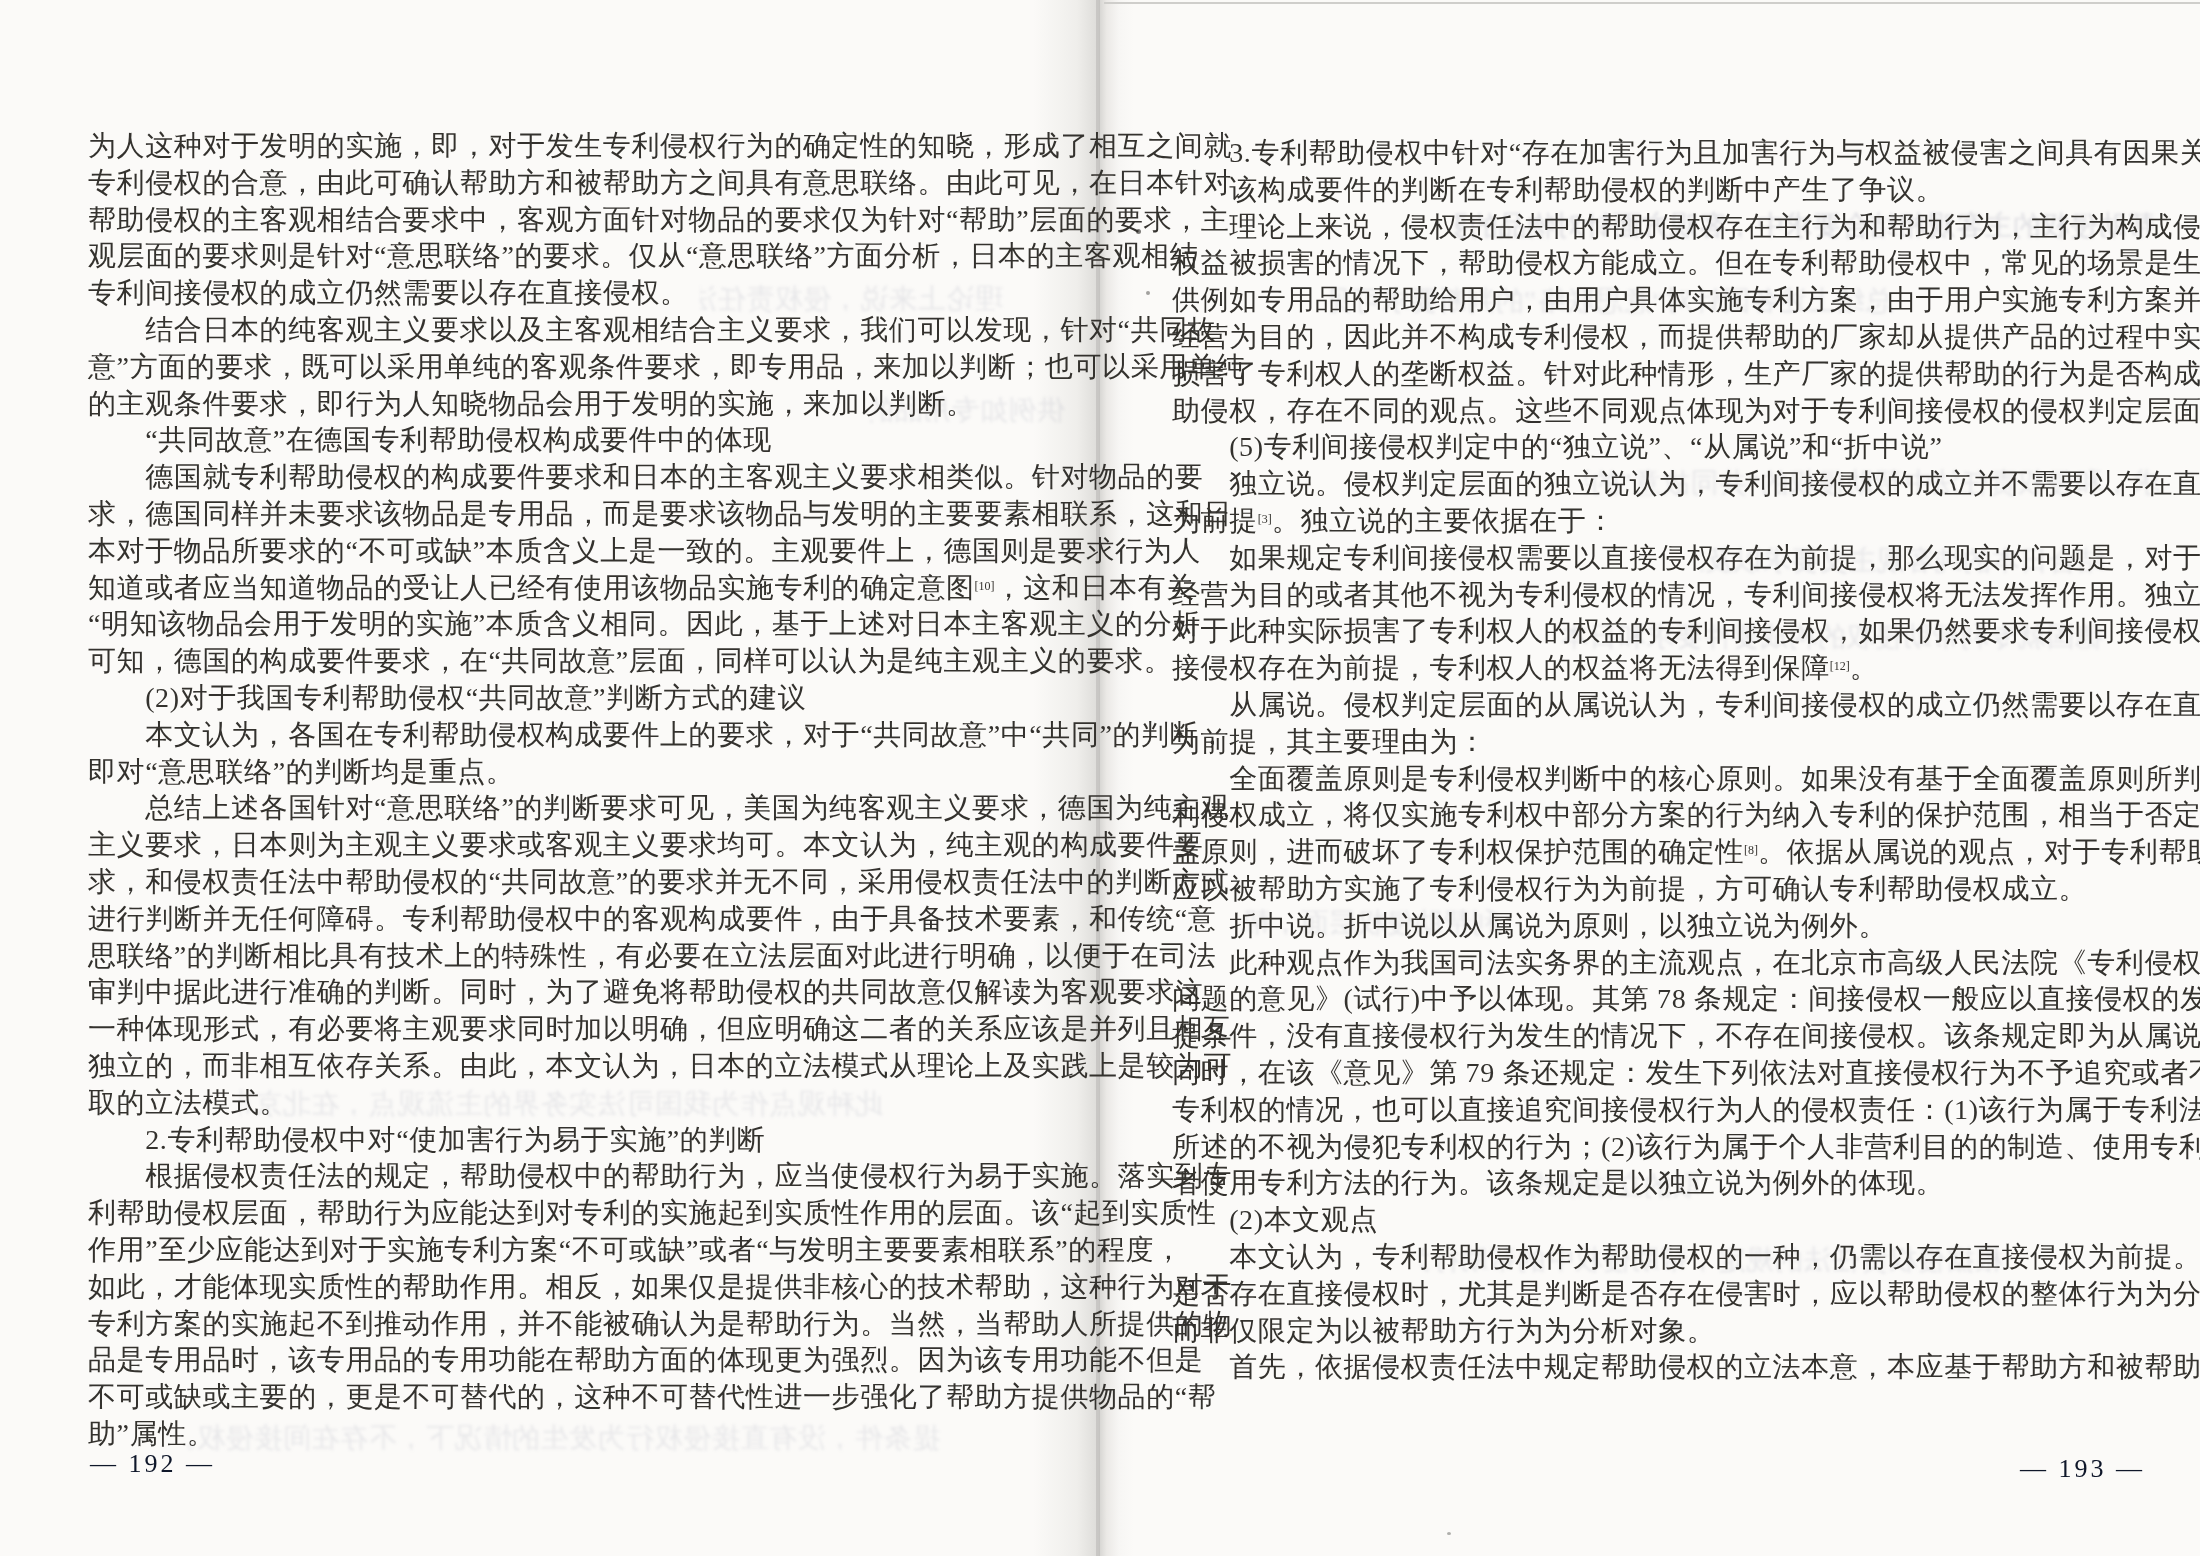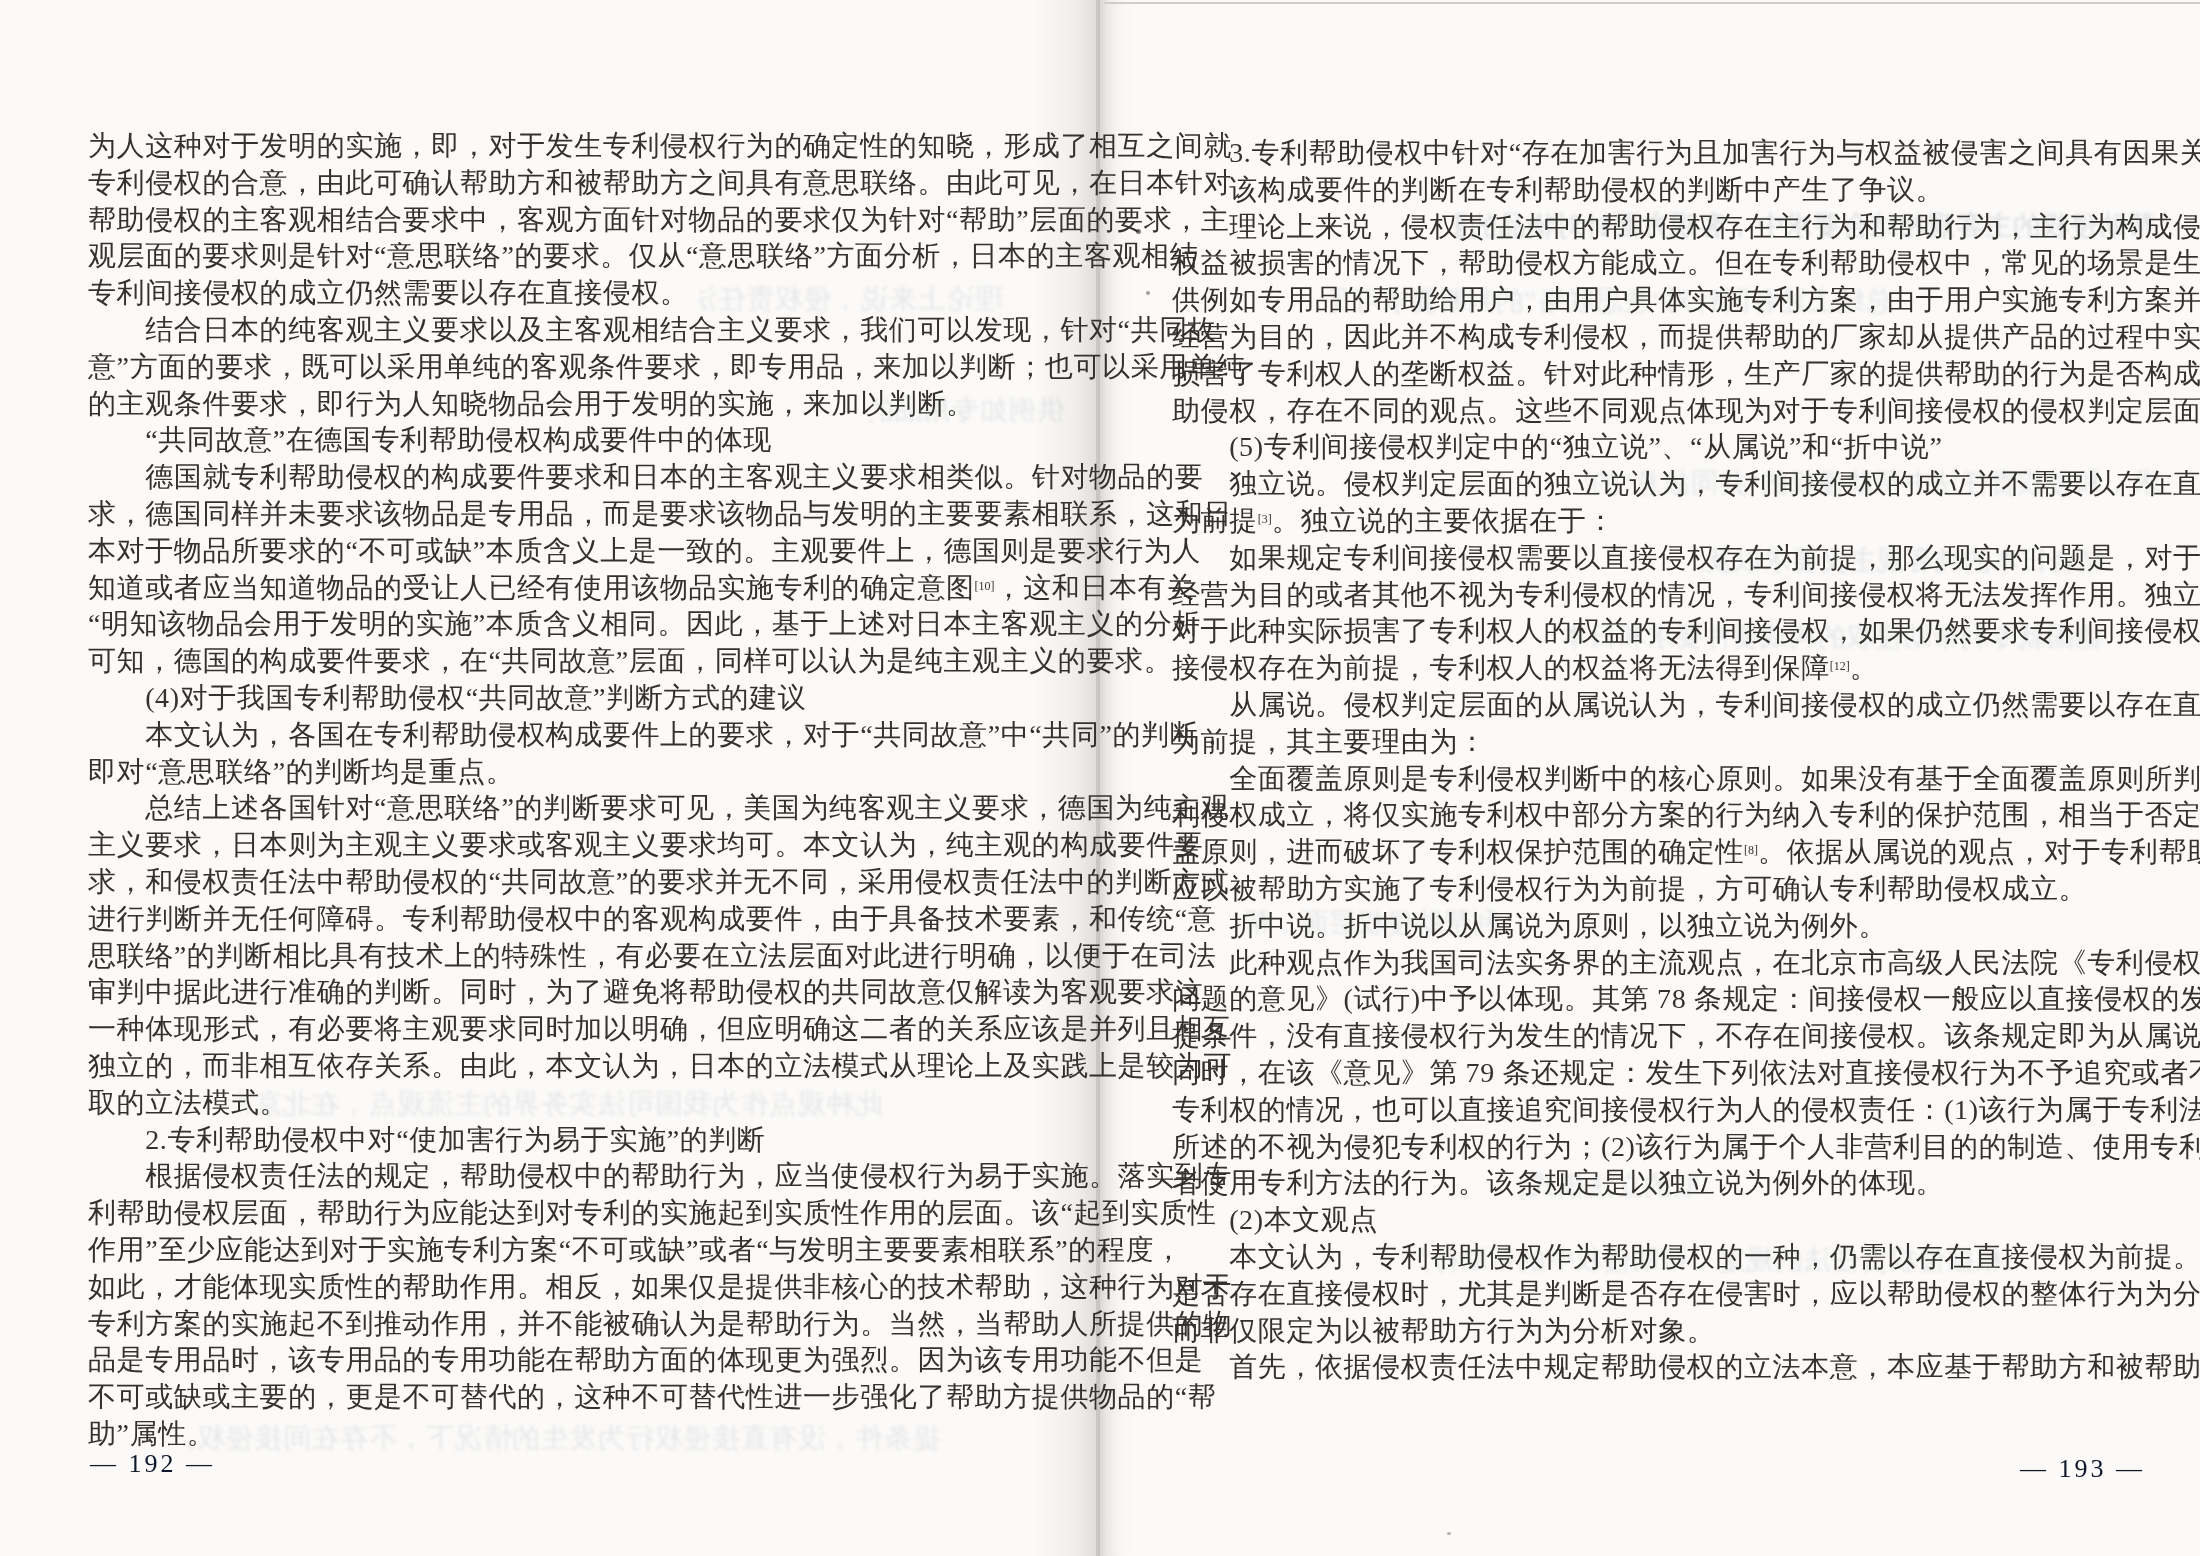--- a/index.html
+++ b/index.html
@@ -71,21 +71,21 @@
     <div class="line">　　结合日本的纯客观主义要求以及主客观相结合主义要求，我们可以发现，针对“共同故</div>
     <div class="line">意”方面的要求，既可以采用单纯的客观条件要求，即专用品，来加以判断；也可以采用单纯</div>
     <div class="line">的主观条件要求，即行为人知晓物品会用于发明的实施，来加以判断。</div>
     <div class="line">　　“共同故意”在德国专利帮助侵权构成要件中的体现</div>
     <div class="line">　　德国就专利帮助侵权的构成要件要求和日本的主客观主义要求相类似。针对物品的要</div>
     <div class="line">求，德国同样并未要求该物品是专用品，而是要求该物品与发明的主要要素相联系，这和日</div>
     <div class="line">本对于物品所要求的“不可或缺”本质含义上是一致的。主观要件上，德国则是要求行为人</div>
     <div class="line">知道或者应当知道物品的受让人已经有使用该物品实施专利的确定意图<sup>[10]</sup>，这和日本有关</div>
     <div class="line">“明知该物品会用于发明的实施”本质含义相同。因此，基于上述对日本主客观主义的分析</div>
     <div class="line">可知，德国的构成要件要求，在“共同故意”层面，同样可以认为是纯主观主义的要求。</div>
-    <div class="line">　　(4)对于我国专利帮助侵权“共同故意”判断方式的建议</div>
+    <div class="line">　　(2)对于我国专利帮助侵权“共同故意”判断方式的建议</div>
     <div class="line">　　本文认为，各国在专利帮助侵权构成要件上的要求，对于“共同故意”中“共同”的判断，</div>
     <div class="line">即对“意思联络”的判断均是重点。</div>
     <div class="line">　　总结上述各国针对“意思联络”的判断要求可见，美国为纯客观主义要求，德国为纯主观</div>
     <div class="line">主义要求，日本则为主观主义要求或客观主义要求均可。本文认为，纯主观的构成要件要</div>
     <div class="line">求，和侵权责任法中帮助侵权的“共同故意”的要求并无不同，采用侵权责任法中的判断方式</div>
     <div class="line">进行判断并无任何障碍。专利帮助侵权中的客观构成要件，由于具备技术要素，和传统“意</div>
     <div class="line">思联络”的判断相比具有技术上的特殊性，有必要在立法层面对此进行明确，以便于在司法</div>
     <div class="line">审判中据此进行准确的判断。同时，为了避免将帮助侵权的共同故意仅解读为客观要求这</div>
     <div class="line">一种体现形式，有必要将主观要求同时加以明确，但应明确这二者的关系应该是并列且相互</div>
     <div class="line">独立的，而非相互依存关系。由此，本文认为，日本的立法模式从理论上及实践上是较为可</div>

